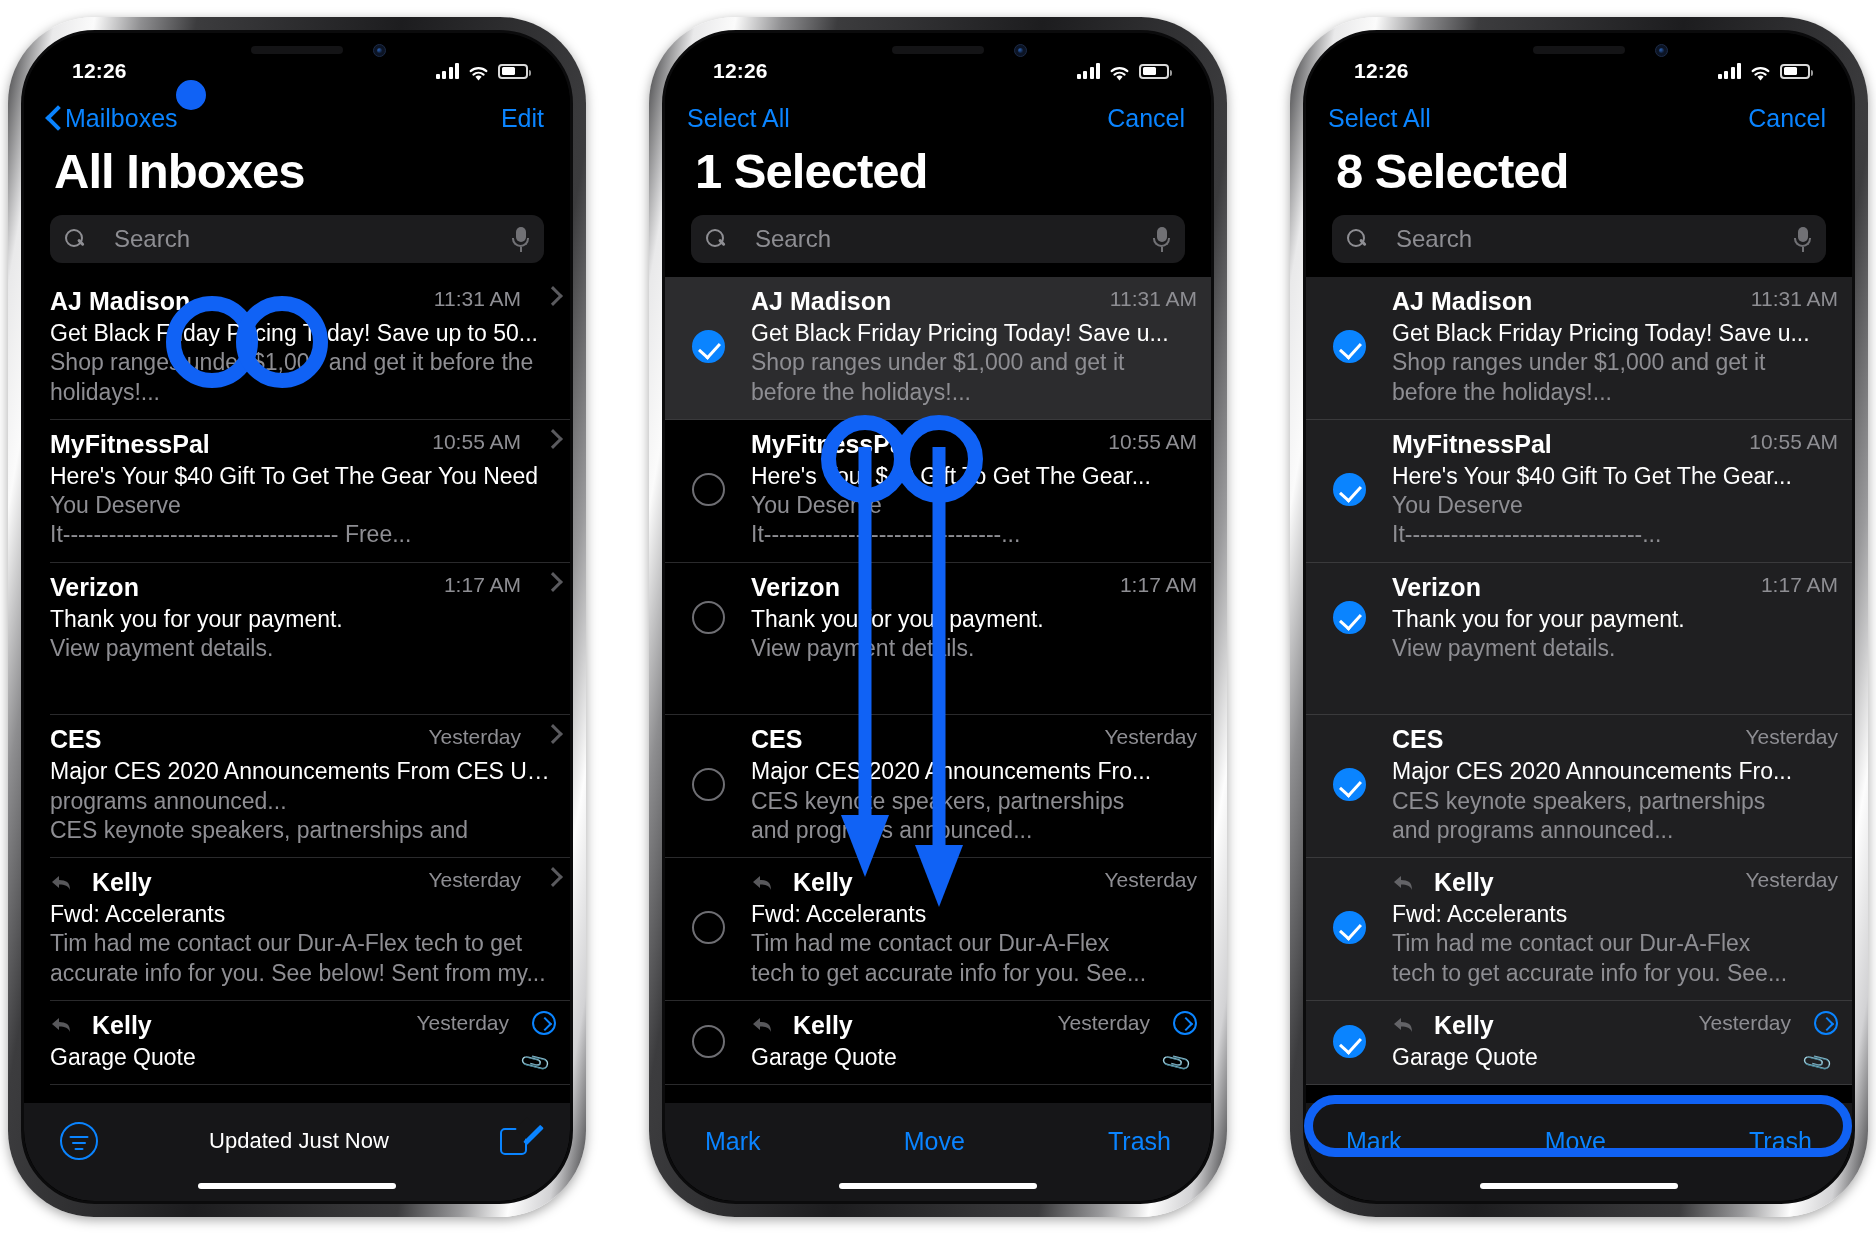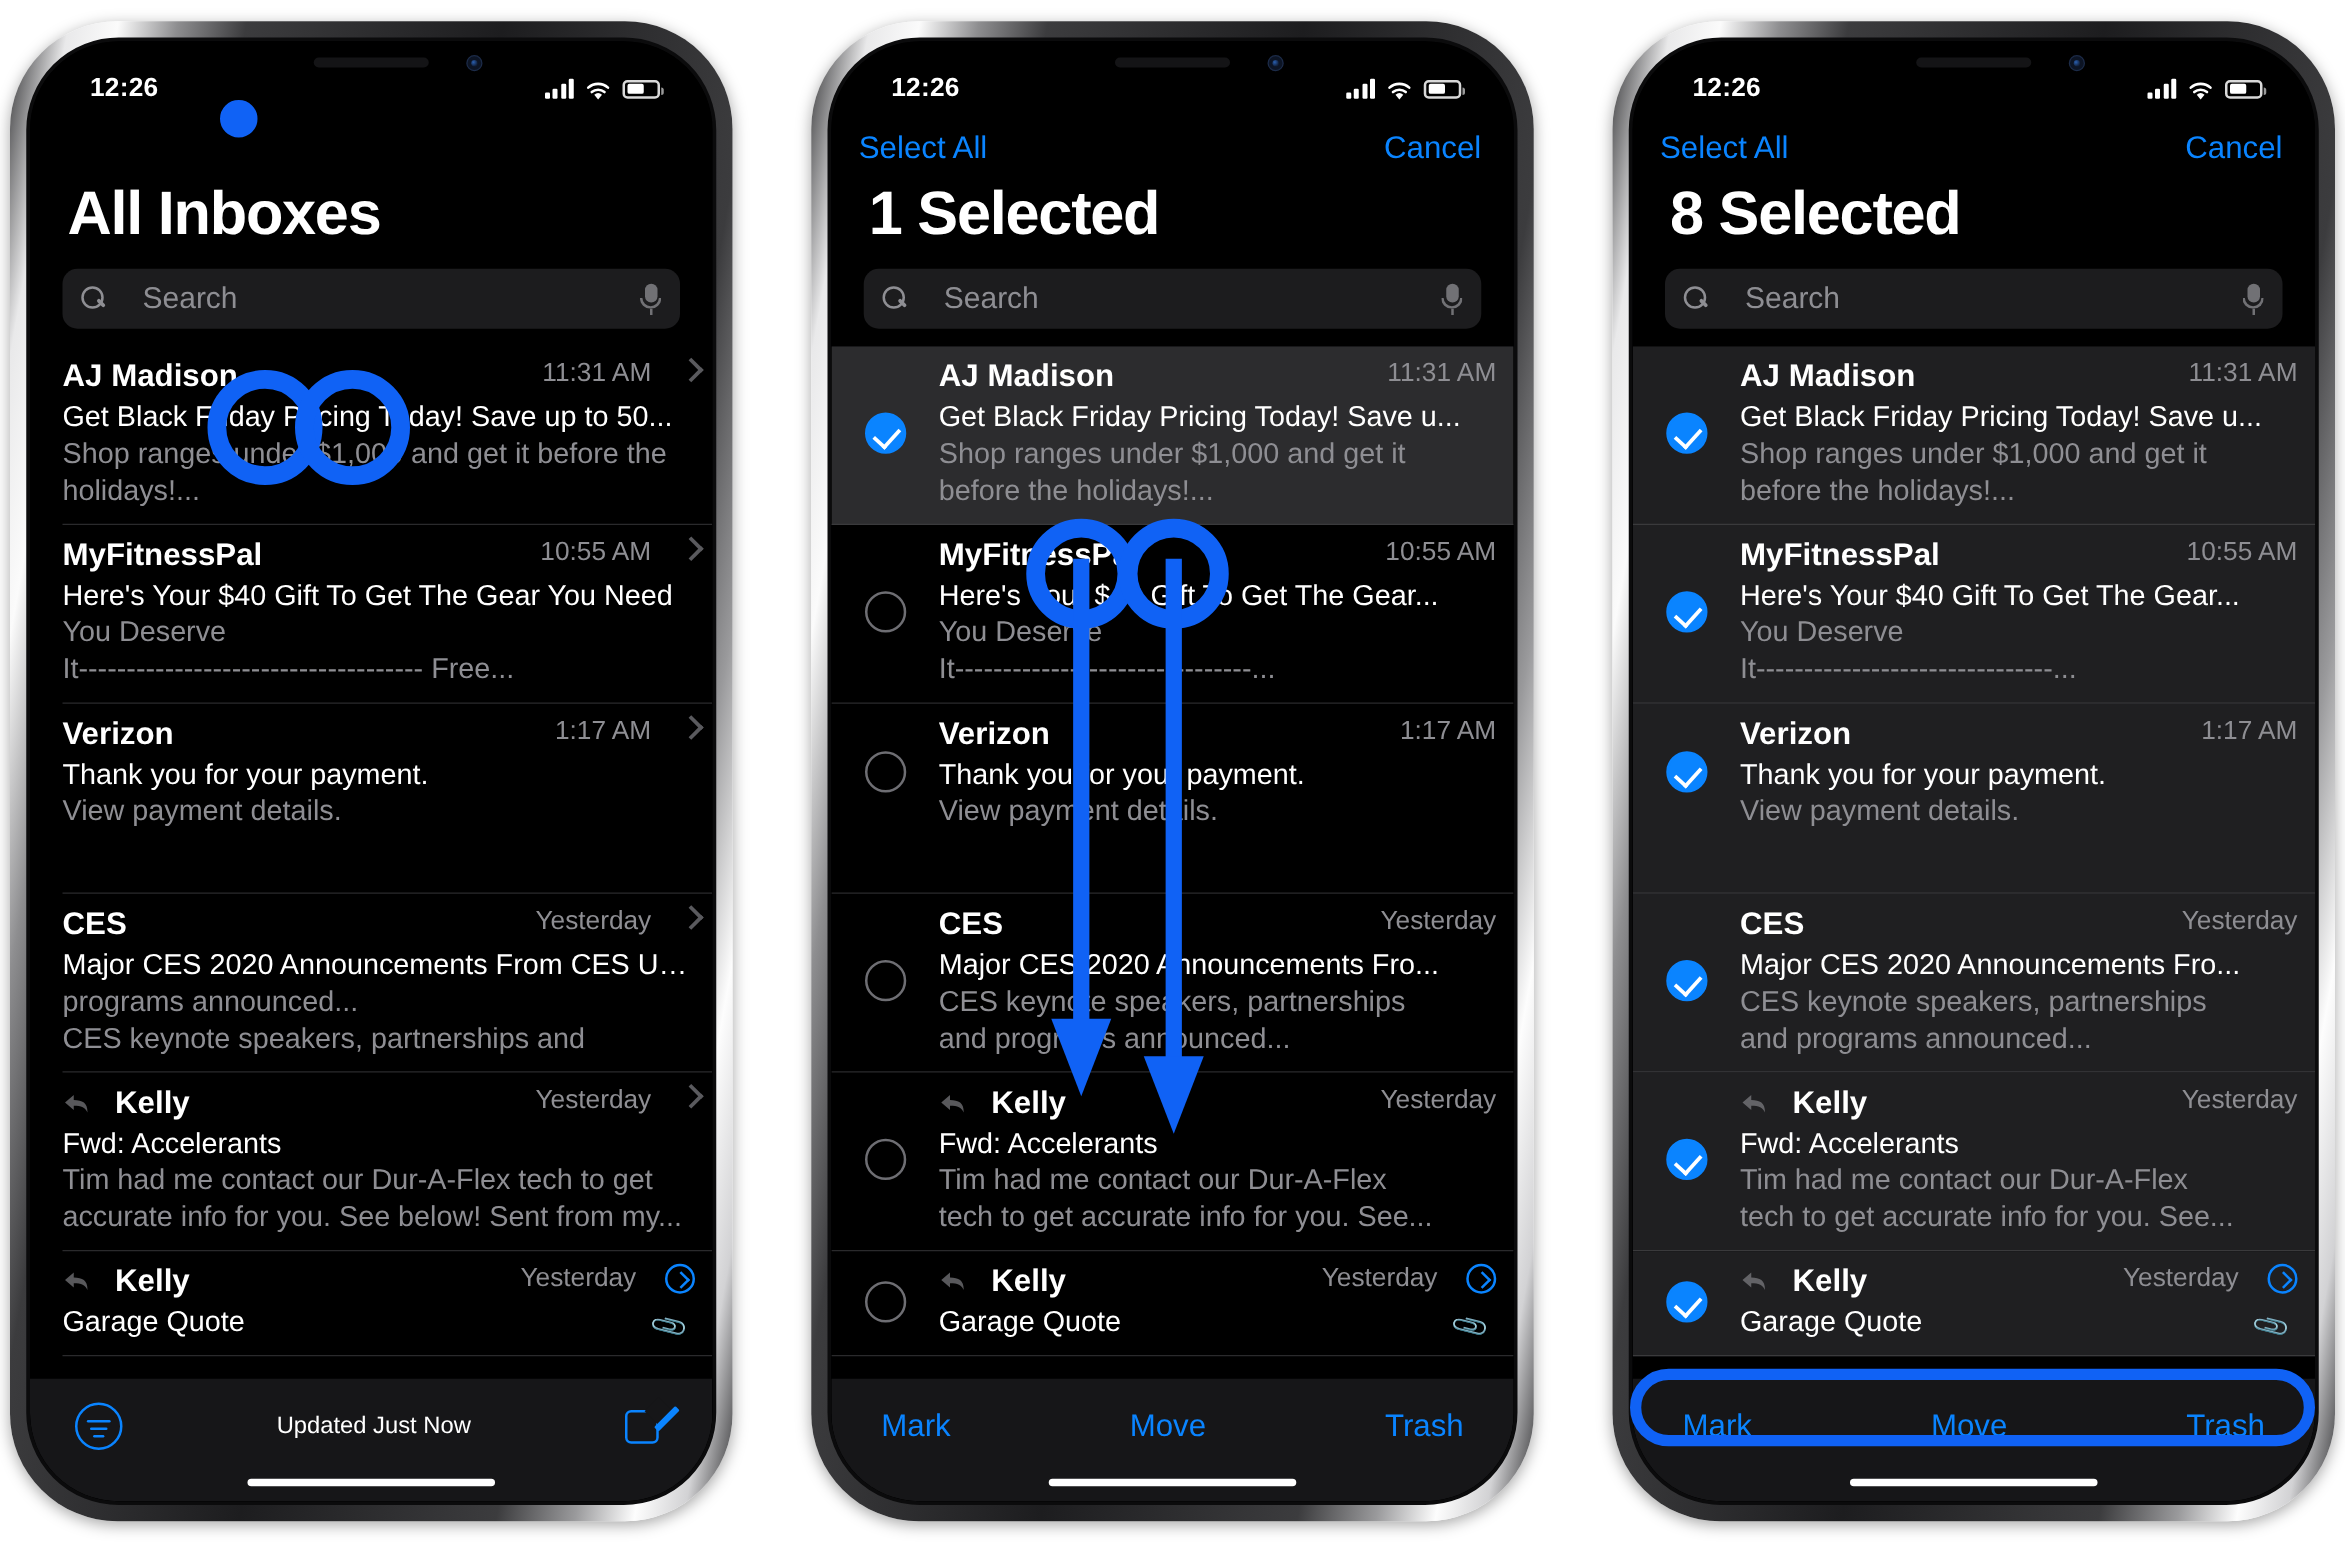--- a/index.html
+++ b/index.html
@@ -206,21 +206,21 @@
     width: 38px; height: 38px; border-radius: 50%; border: 2.4px solid #0a84ff;
     position: relative; flex: 0 0 auto;
   }
   .filter-ico i{
     position:absolute; left:50%; transform: translateX(-50%);
     height:2.4px; background:#0a84ff; border-radius:2px;
   }
   .filter-ico i:nth-child(1){ top:12px; width:19px; }
   .filter-ico i:nth-child(2){ top:18px; width:14px; }
   .filter-ico i:nth-child(3){ top:24px; width:9px; }
-  .updated { flex:1; text-align:center; font-size: 19px; color:#fff; }
+  .updated { flex:1; text-align:center; font-size: 22px; color:#fff; }
   .compose { width: 34px; height: 34px; position: relative; flex:0 0 auto; }
   .compose .sq {
     position:absolute; left:0; top:4px; width:27px; height:27px;
     border:2.6px solid #0a84ff; border-radius: 5px;
   }
   .compose .pen {
     position:absolute; right:-2px; top:-1px; width:5px; height:24px;
     background:#0a84ff; transform: rotate(45deg); border-radius:1px;
   }
   .compose .mask{
@@ -271,20 +271,27 @@
                   <path d="M2.6 5.1a12 12 0 0 1 15.8 0" stroke="#fff" stroke-width="2.1" fill="none" stroke-linecap="round"></path>
                   <path d="M5.4 8.6a8 8 0 0 1 10.2 0" stroke="#fff" stroke-width="2.1" fill="none" stroke-linecap="round"></path>
                 </svg>
             </div>
             <div class="battery">
                 <div class="lvl"></div>
               </div>
           </div>
         </div>
 
+        <div class="navbar">
+          <div class="nav-left">
+            <span class="chev-back"></span>
+            <span>Mailboxes</span>
+          </div>
+          <div class="tb-item">Edit</div>
+        </div>
 
         <div class="bigtitle">All Inboxes</div>
 
         <div class="searchwrap">
           <div class="searchbar">
             <span class="search-ico"></span>
             <span class="search-ph">Search</span>
             <span class="mic">
                 <span class="cap"></span>
                 <span class="arc"></span>

